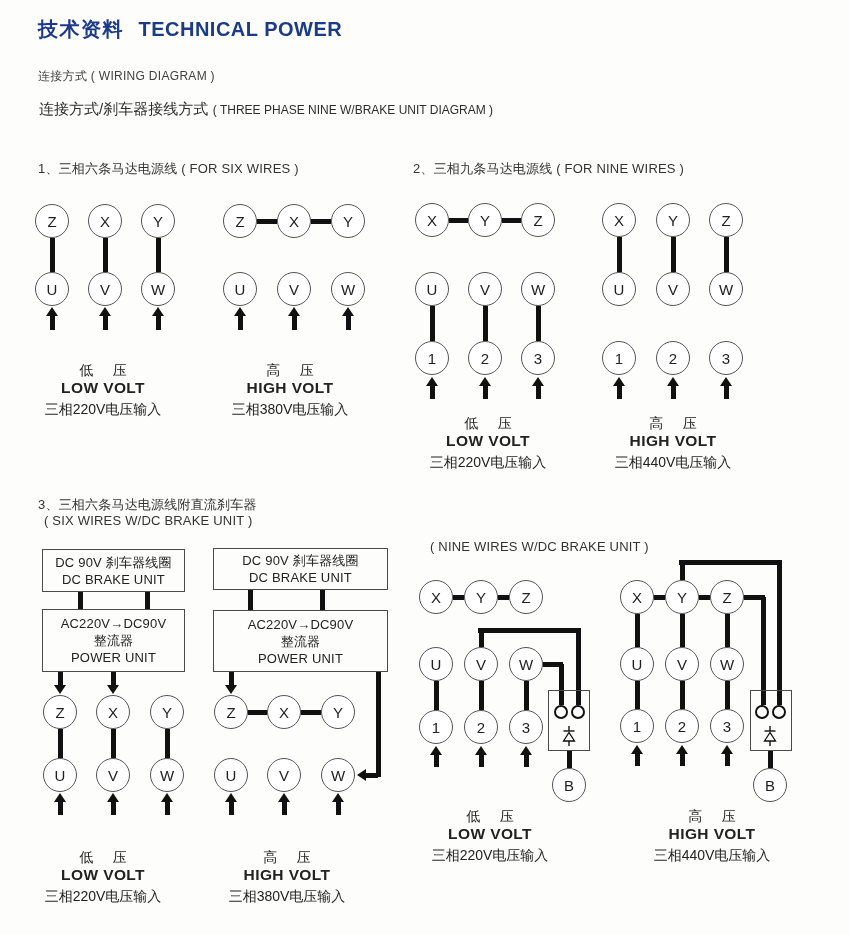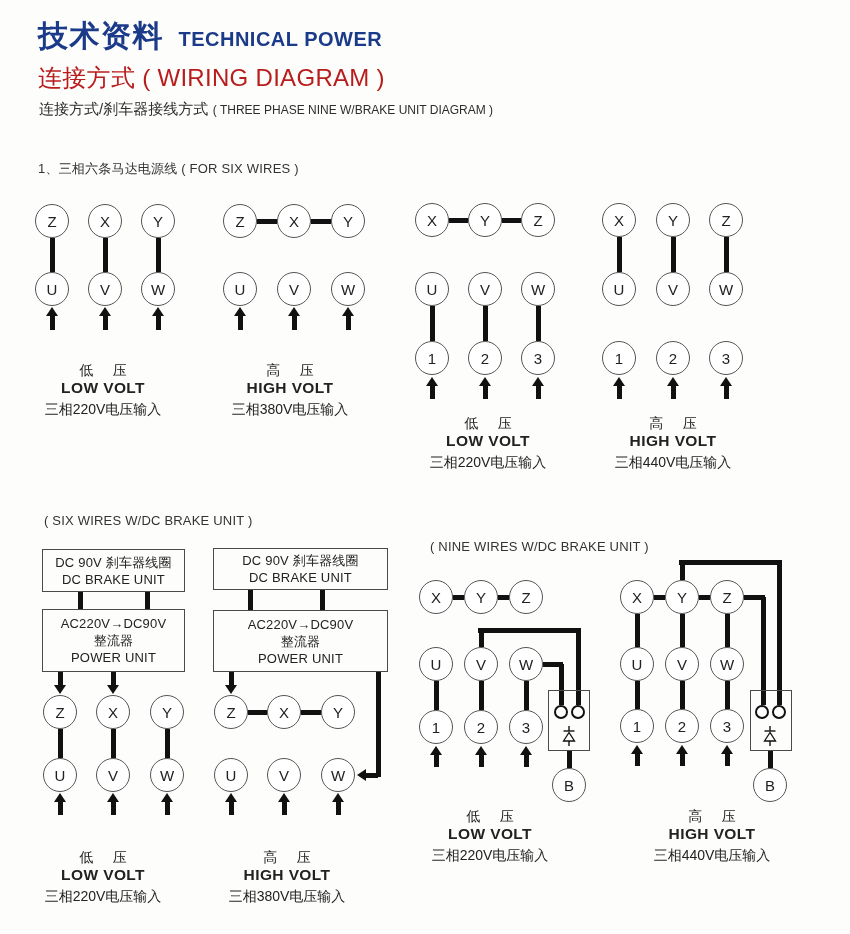--- a/index.html
+++ b/index.html
@@ -1,21 +1,21 @@
 <!DOCTYPE html>
 <html><head>
 <meta charset="utf-8">
 <style>
   html,body{margin:0;padding:0;background:#ffffff;}
   #stage{position:relative;width:850px;height:934px;background:#fdfdfb;overflow:hidden;
          font-family:"Liberation Sans",sans-serif;color:#2d2d2d;}
   .page-hdr{position:absolute;left:38px;top:16px;white-space:nowrap;}
-  .hdr-zh{font-size:30px;font-weight:700;color:#1b3a8a;letter-spacing:1.5px;}
+  .hdr-zh{font-size:20px;font-weight:700;color:#1b3a8a;letter-spacing:1.5px;}
   .hdr-en{font-size:20px;font-weight:600;color:#1b3a8a;margin-left:10px;letter-spacing:0.5px;}
-  .sub-hdr{position:absolute;left:38px;top:62px;font-size:24px;font-weight:500;color:#b91c1c;letter-spacing:0.3px;}
+  .sub-hdr{position:absolute;left:38px;top:68px;font-size:12px;font-weight:500;color:#404040;letter-spacing:0.3px;}
   .sub2{position:absolute;left:39px;top:100px;white-space:nowrap;}
   .sub2-zh{font-size:15px;font-weight:500;}
   .sub2-en{font-size:12px;font-weight:500;}
   .sec-title{position:absolute;font-size:13px;font-weight:500;color:#333;letter-spacing:0.2px;white-space:nowrap;}
   #canvas{position:absolute;left:0;top:0;width:850px;height:934px;}
   .seg{position:absolute;background:#111;}
   .ah{position:absolute;width:0;height:0;}
   .node{position:absolute;width:34px;height:34px;box-sizing:border-box;border:1.5px solid #555;
         border-radius:50%;background:#fff;display:flex;align-items:center;justify-content:center;
         font-size:15px;color:#222;}
@@ -39,20 +39,22 @@
     <span class="hdr-zh">技术资料</span>
     <span class="hdr-en">TECHNICAL POWER</span>
   </div>
   <div class="sub-hdr">连接方式 ( WIRING DIAGRAM )</div>
   <div class="sub2">
     <span class="sub2-zh">连接方式/刹车器接线方式</span>
     <span class="sub2-en"> ( THREE PHASE NINE W/BRAKE UNIT DIAGRAM )</span>
   </div>
 
   <div class="sec-title" style="left:38px;top:160px">1、三相六条马达电源线 ( FOR SIX WIRES )</div>
+  <div class="sec-title" style="left:413px;top:160px">2、三相九条马达电源线 ( FOR NINE WIRES )</div>
+  <div class="sec-title" style="left:38px;top:496px">3、三相六条马达电源线附直流刹车器</div>
   <div class="sec-title" style="left:44px;top:513px">( SIX WIRES W/DC BRAKE UNIT )</div>
   <div class="sec-title" style="left:430px;top:539px">( NINE WIRES W/DC BRAKE UNIT )</div>
 
   <div id="canvas">
       <div class="seg" style="left: 49.5px; top: 238px; width: 5px; height: 34px;"></div>
       <div class="seg" style="left: 102.5px; top: 238px; width: 5px; height: 34px;"></div>
       <div class="seg" style="left: 155.5px; top: 238px; width: 5px; height: 34px;"></div>
       <div class="ah" style="left: 45.5px; top: 307px; border-left: 6.5px solid transparent; border-right: 6.5px solid transparent; border-bottom: 9px solid rgb(17, 17, 17);"></div>
       <div class="seg" style="left: 49.5px; top: 315px; width: 5px; height: 15px;"></div>
       <div class="ah" style="left: 98.5px; top: 307px; border-left: 6.5px solid transparent; border-right: 6.5px solid transparent; border-bottom: 9px solid rgb(17, 17, 17);"></div>

